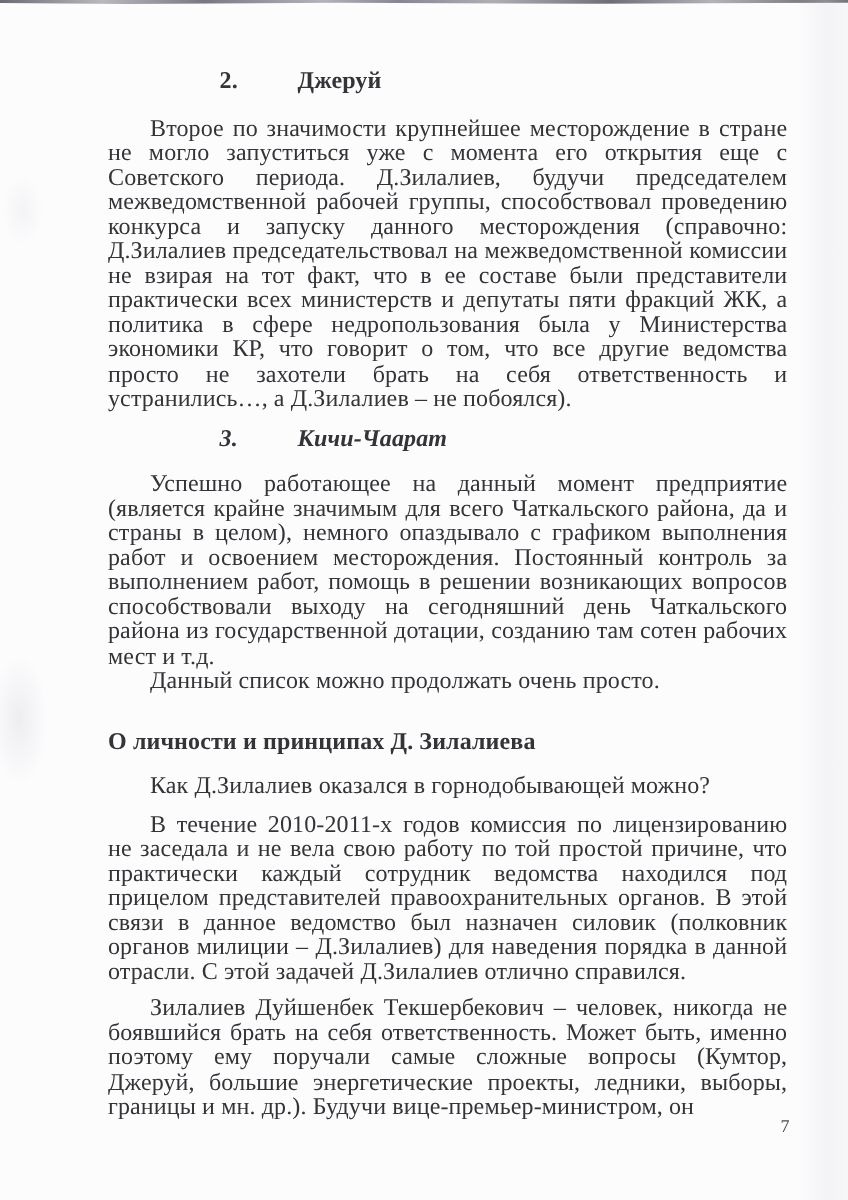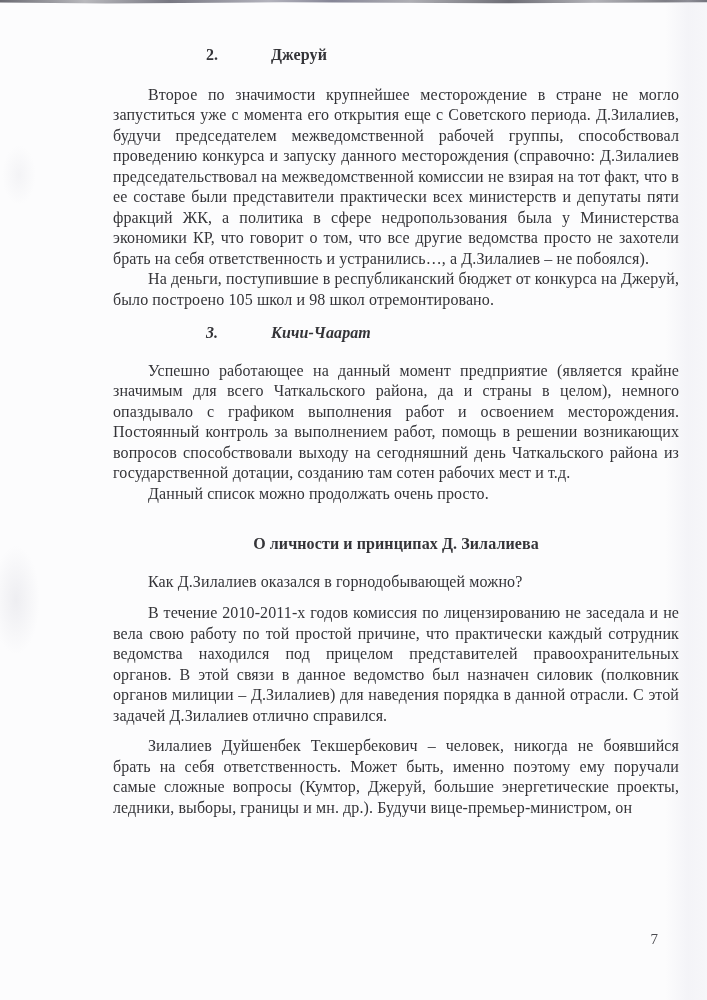--- a/index.html
+++ b/index.html
@@ -48,27 +48,26 @@
     position: absolute;
     background: radial-gradient(ellipse at center, rgba(205,205,215,0.30) 0%, rgba(205,205,215,0) 70%);
     pointer-events: none;
   }
   .smudge.s1 { left: -8px; top: 545px; width: 48px; height: 110px; }
   .smudge.s3 { left: 2px; top: 145px; width: 34px; height: 60px; opacity: .6; }
 
   .content {
     position: absolute;
     left: 90px;
-    top: 45px;
+    top: 57px;
     width: 566px;
-    font-size: 16px;
+    font-size: 20px;
     line-height: 20.5px;
     text-align: justify;
     letter-spacing: 0.1px;
-    margin-left: 23px;
   }
   .para {
     margin: 0;
     text-indent: 35px;
   }
   .num-heading {
     font-weight: bold;
     margin: 0 0 19px 93px;
     text-align: left;
   }
@@ -76,21 +75,20 @@
     display: inline-block;
     min-width: 65px;
   }
   .num-heading.second {
     margin-top: 13px;
     margin-bottom: 17px;
     font-style: italic;
   }
   .center-heading {
     font-weight: bold;
-    text-align: center;
     text-indent: 0;
     margin: 30px 0 17px 0;
   }
   .question {
     margin-bottom: 11px;
   }
   .spaced {
     margin-top: 10px;
   }
   .page-number {
@@ -110,21 +108,20 @@
   <div class="smudge s1"></div>
   <div class="smudge s3"></div>
 
   <div class="content">
 
     <div class="num-heading">
       <span class="h-num">2.</span><span class="h-title">Джеруй</span>
     </div>
 
     <p class="para">Второе по значимости крупнейшее месторождение в стране не могло запуститься уже с момента его открытия еще с Советского периода. Д.Зилалиев, будучи председателем межведомственной рабочей группы, способствовал проведению конкурса и запуску данного месторождения (справочно: Д.Зилалиев председательствовал на межведомственной комиссии не взирая на тот факт, что в ее составе были представители практически всех министерств и депутаты пяти фракций ЖК, а политика в сфере недропользования была у Министерства экономики КР, что говорит о том, что все другие ведомства просто не захотели брать на себя ответственность и устранились…, а Д.Зилалиев – не побоялся).</p>
-    <p class="para">На деньги, поступившие в республиканский бюджет от конкурса на Джеруй, было построено 105 школ и 98 школ отремонтировано.</p>
 
     <div class="num-heading second">
       <span class="h-num">3.</span><span class="h-title">Кичи-Чаарат</span>
     </div>
 
     <p class="para">Успешно работающее на данный момент предприятие (является крайне значимым для всего Чаткальского района, да и страны в целом), немного опаздывало с графиком выполнения работ и освоением месторождения. Постоянный контроль за выполнением работ, помощь в решении возникающих вопросов способствовали выходу на сегодняшний день Чаткальского района из государственной дотации, созданию там сотен рабочих мест и т.д.</p>
     <p class="para">Данный список можно продолжать очень просто.</p>
 
     <p class="para center-heading">О личности и принципах Д. Зилалиева</p>
 

